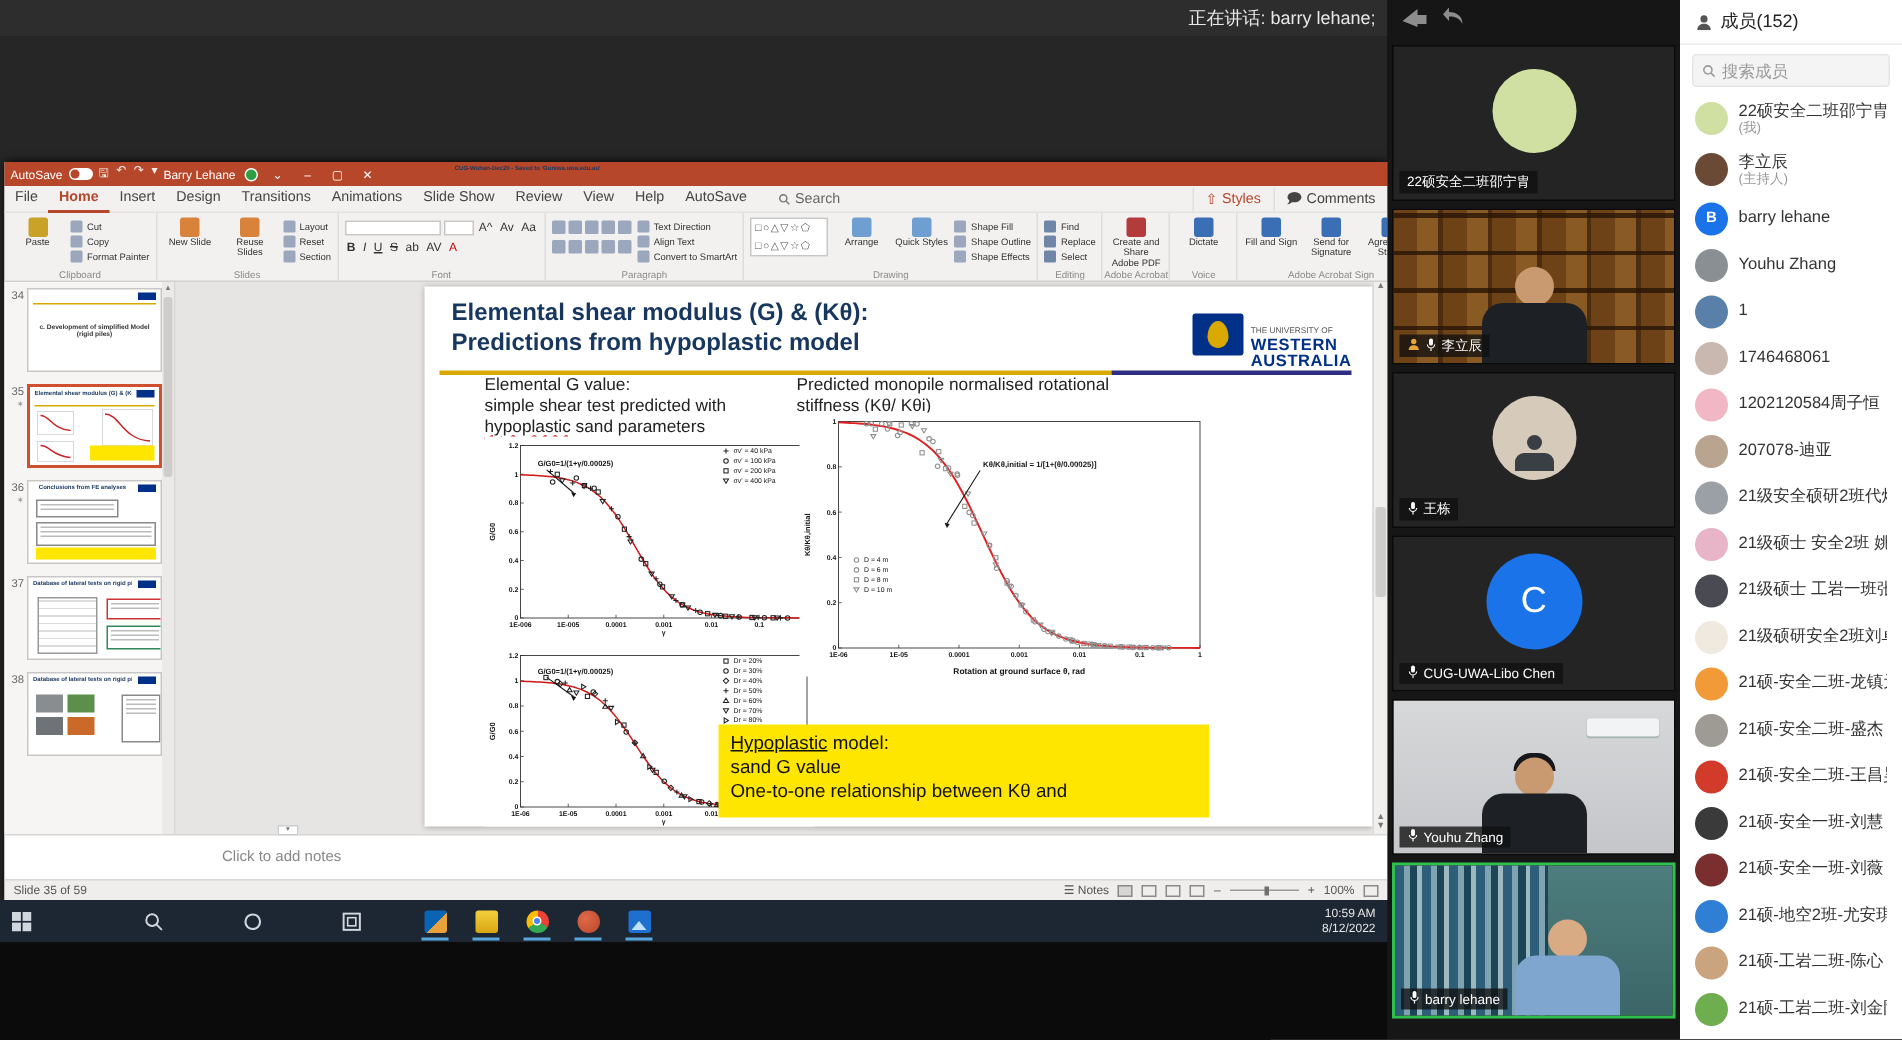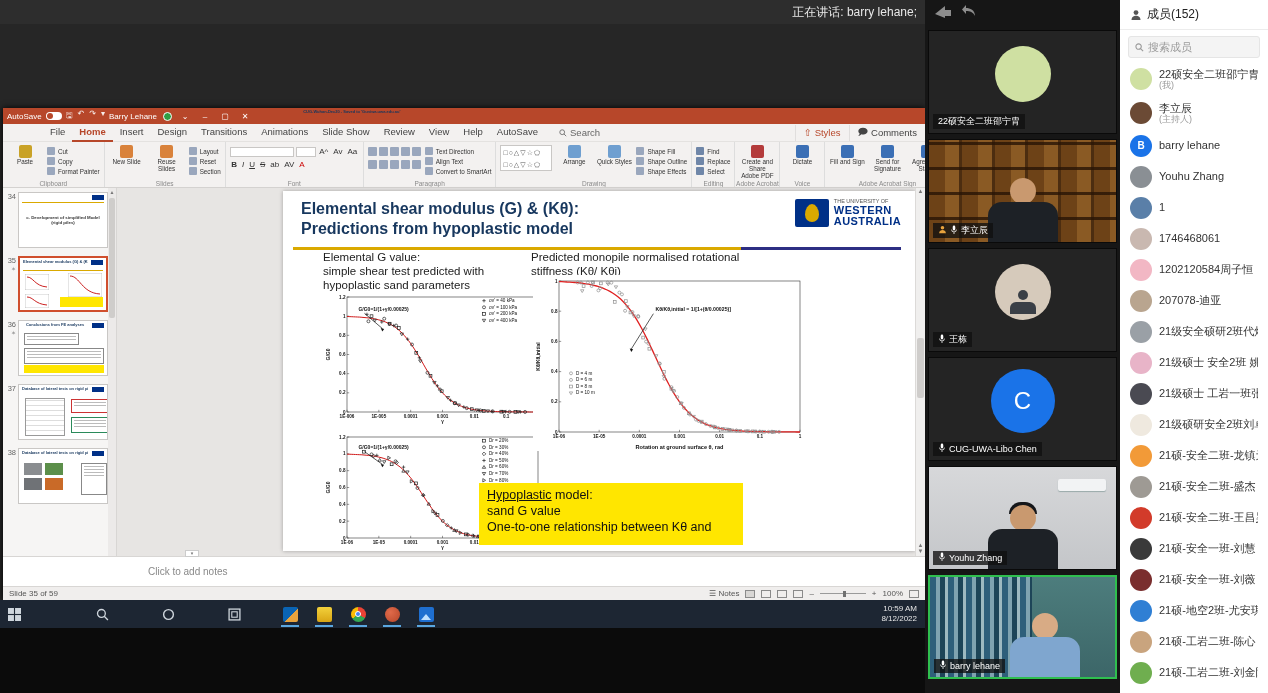--- a/index.html
+++ b/index.html
@@ -75,29 +75,29 @@
   .vscroll{position:absolute;right:0;top:0;bottom:0;width:10px;background:#f0efee;border-left:1px solid #dcdad8;
            font-size:6px;color:#777;text-align:center;}
   .vscroll .vthumb{position:absolute;left:1px;right:1px;top:150px;height:60px;background:#cfcdcb;border-radius:2px;}
   .vscroll .dbl{position:absolute;bottom:2px;left:0;right:0;}
   
   .s-title{position:absolute;left:18px;top:8px;font-size:16px;font-weight:bold;color:#17375E;line-height:1.22;}
   .s-logo{position:absolute;right:14px;top:8px;display:flex;gap:5px;align-items:center;}
   .s-crest{width:34px;height:28px;background:#003087;border-radius:2px;position:relative;}
   .s-crest:after{content:"";position:absolute;left:10px;top:5px;width:14px;height:18px;background:#DAA900;
                  border-radius:50% 50% 50% 50%/60% 60% 40% 40%;}
-  .s-logotext{color:#003087;line-height:1.0;}
+  .s-logotext{color:#003087;line-height:1.0;margin-top:20px;}
   .s-logotext .l1{font-size:5.5px;color:#555;}
   .s-logotext .l2,.s-logotext .l3{font-size:11px;font-weight:bold;letter-spacing:.4px;}
   .s-rule-gold{position:absolute;left:10px;top:56px;height:3px;width:448px;background:#DAA900;}
   .s-rule-blue{position:absolute;left:458px;top:56px;height:3px;width:160px;background:#2D2E83;}
   .s-lefthead{position:absolute;left:40px;top:60px;font-size:11.5px;color:#222;line-height:1.2;}
   .s-righthead{position:absolute;left:248px;top:60px;font-size:11.5px;color:#222;line-height:1.2;}
   .wavy{text-decoration:underline wavy #d02020 1px;text-underline-offset:2px;}
-  .s-highlight{position:absolute;left:196px;top:292px;width:264px;height:62px;background:#FFE600;
+  .s-highlight{position:absolute;left:196px;top:292px;width:327px;height:62px;background:#FFE600;
                font-size:12.5px;color:#111;padding:4px 8px;line-height:1.28;}
   .s-highlight .u{text-decoration:underline;}
   .chart{position:absolute;background:#fff;}
   
   .notesbar{position:absolute;left:0;right:0;bottom:14px;height:30px;background:#fff;border-top:1px solid #d8d6d4;
             font-size:10px;color:#888;display:flex;align-items:center;padding-left:145px;}
   .notes-collapse{position:absolute;left:182px;top:-7px;width:14px;height:7px;background:#fff;border:1px solid #ccc;
                   font-size:5px;line-height:5px;text-align:center;color:#777;}
   .statusbar{position:absolute;left:0;right:0;bottom:0;height:14px;background:#f0eeed;border-top:1px solid #d8d6d4;
              display:flex;align-items:center;font-size:8px;color:#555;padding:0 6px;gap:6px;}
@@ -184,21 +184,21 @@
           <span>Barry Lehane</span>
           <span class="presence"></span>
           <span class="winbtn">⌄</span>
           <span class="winbtn">–</span>
           <span class="winbtn">▢</span>
           <span class="winbtn">✕</span>
         </div>
       </div>
 
       <div class="menubar">
-        <div id="tabs" style="display:flex;padding-left:40px;">
+        <div id="tabs" style="display:flex;">
             <div class="tab">File</div>
             <div class="tab active">Home</div>
             <div class="tab">Insert</div>
             <div class="tab">Design</div>
             <div class="tab">Transitions</div>
             <div class="tab">Animations</div>
             <div class="tab">Slide Show</div>
             <div class="tab">Review</div>
             <div class="tab">View</div>
             <div class="tab">Help</div>

